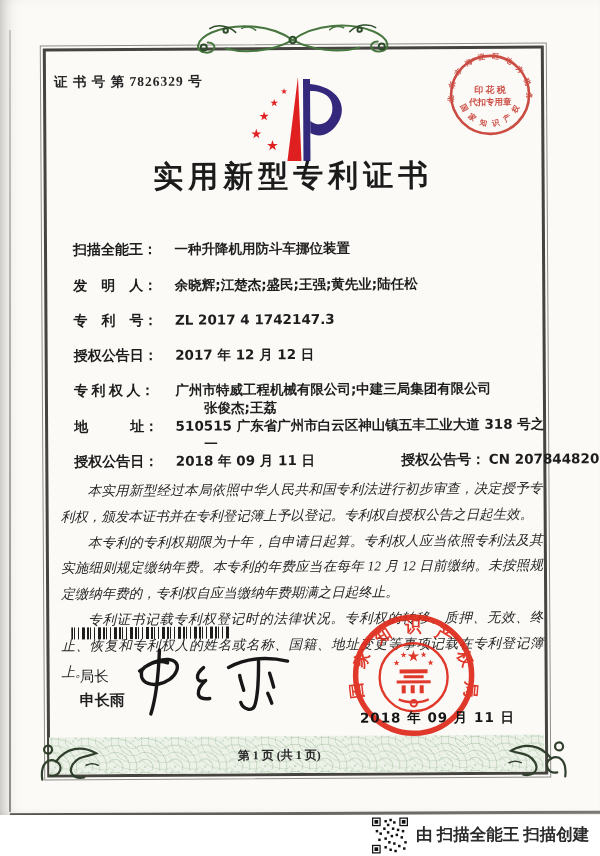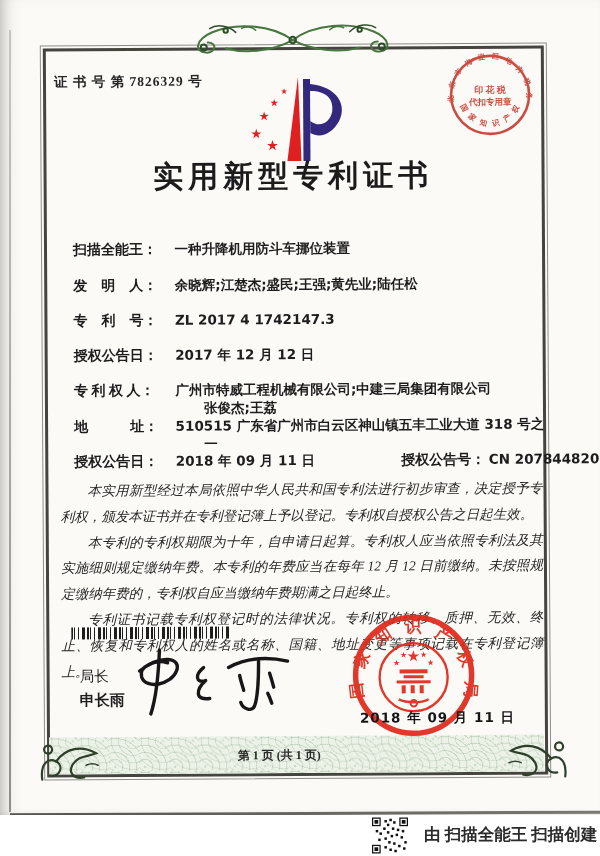--- a/index.html
+++ b/index.html
@@ -57,21 +57,21 @@
   .signer-title{position:absolute;left:78px;top:666px;font-size:14.5px;font-weight:normal;}
   .signer-name{position:absolute;left:78px;top:690px;font-size:15px;font-weight:bold;}
   .signature{position:absolute;left:100px;top:643px;}
 
   .big-seal{position:absolute;left:347px;top:612px;opacity:.93;}
   .seal-date{position:absolute;left:358px;top:710px;font-size:13.5px;font-weight:bold;color:#161616;
     font-family:"DejaVu Sans","Liberation Sans",sans-serif;letter-spacing:1px;}
 
   .page-note{position:absolute;left:42px;top:747px;width:470px;text-align:center;font-size:12px;color:#2c2c2c;font-weight:bold;}
 
-  .scan-footer{position:absolute;left:372px;top:816px;width:226px;height:38px;display:flex;align-items:center;gap:16px;text-align:center;}
+  .scan-footer{position:absolute;left:372px;top:816px;width:226px;height:38px;display:flex;align-items:center;gap:8px;text-align:center;}
   .scan-footer-text{font-size:16.5px;color:#2b2b2b;font-weight:bold;white-space:nowrap;}
 </style>
 </head>
 <body>
 
 <div class="paper"></div>
 <div class="edge-left"></div>
 
 <div class="sheet">
 

